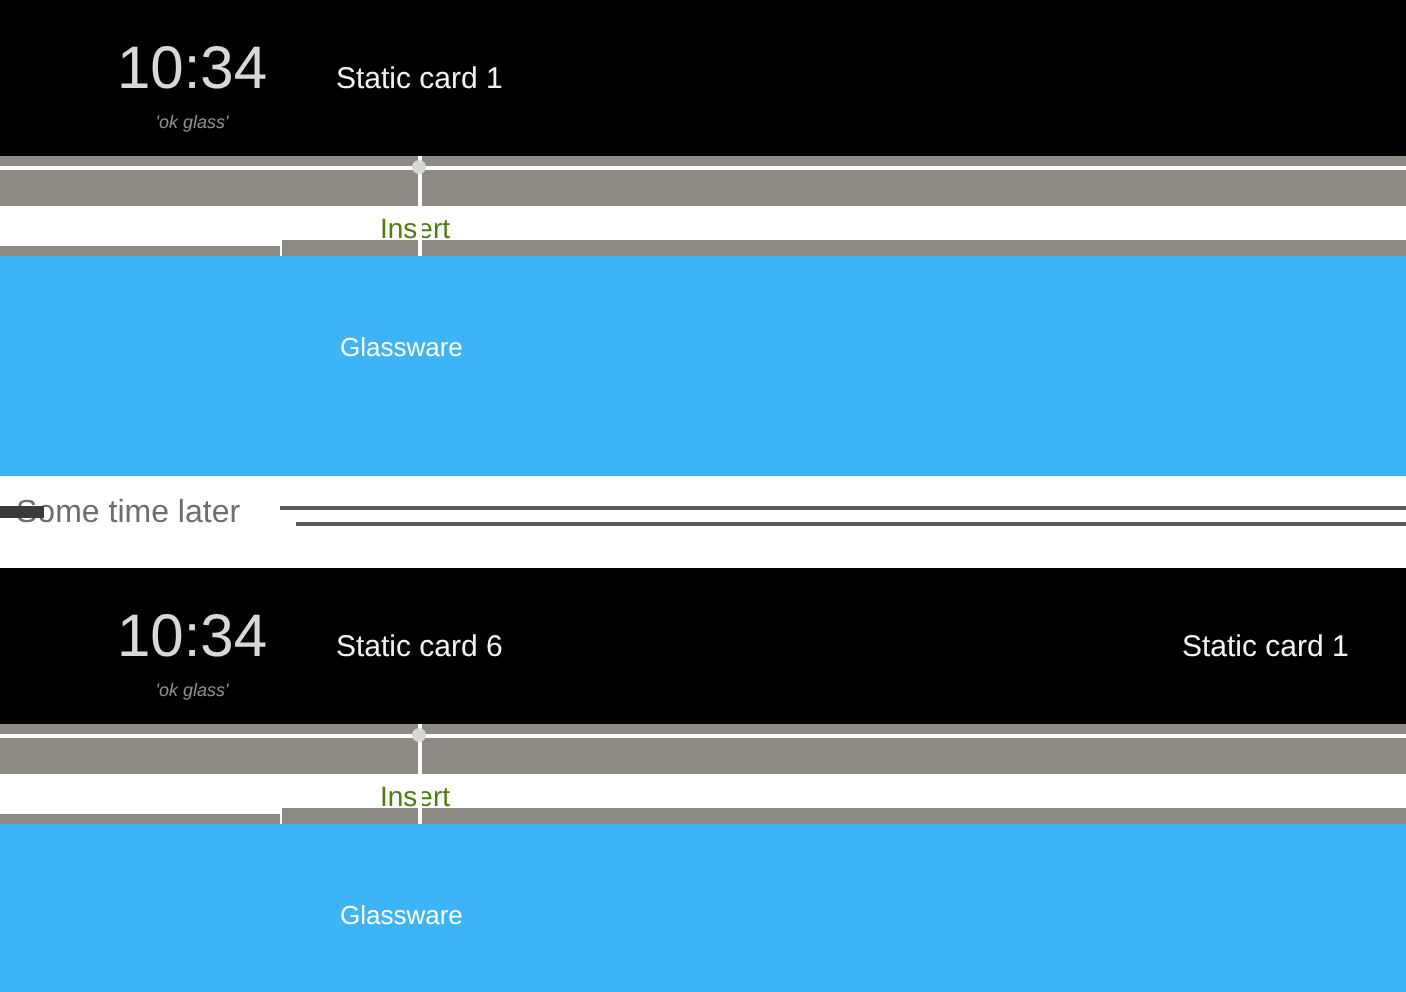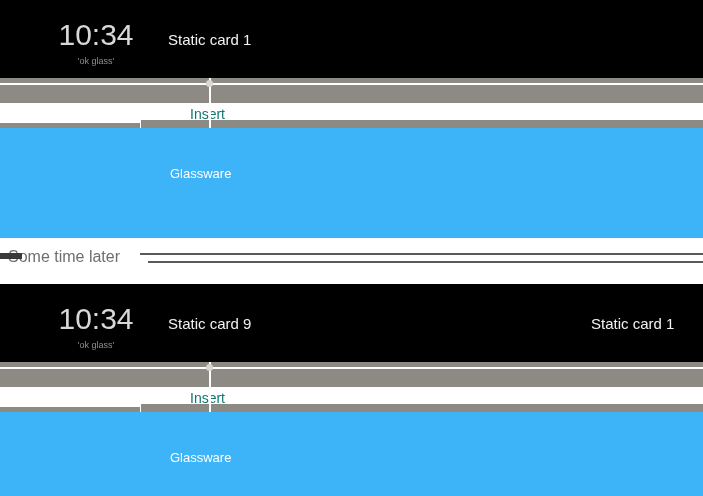--- a/index.html
+++ b/index.html
@@ -43,20 +43,21 @@
   }
   .okglass {
     position: absolute;
     left: 36px;
     top: 57px;
     width: 120px;
     text-align: center;
     font-size: 9px;
     color: #8f8f8f;
     line-height: 1;
+    font-style: italic;
   }
   .card-label {
     position: absolute;
     font-size: 15px;
     color: #f2f2f2;
     white-space: nowrap;
     text-align: center;
   }
 
   
@@ -76,21 +77,21 @@
   }
 
   
   .insert-plate {
     background: #ffffff;
     overflow: hidden;
   }
   .insert-label {
     position: absolute;
     font-size: 14px;
-    color: #0f766e;
+    color: #4d7c0f;
     white-space: nowrap;
   }
 
   
   .vline-white { background: #ffffff; }
   .hline-dark  { background: #5a5a5a; }
 
   
   .later-band {
     background: #ffffff;
@@ -153,21 +154,21 @@
 
   <div class="blk later-icon" style="left:0; top:246px; width:22px; height:20px;">
     <svg width="40" height="20" viewBox="0 0 40 20" style="margin-left:-18px;">
       <polygon points="0,10 14,2 14,7 40,7 40,13 14,13 14,18" fill="#3a3a3a"></polygon>
     </svg>
   </div>
 
   <div class="blk glass-card" style="left:0; top:284px; width:703px; height:78px;">
     <div class="clock">10:34</div>
     <div class="okglass">'ok glass'</div>
-    <div class="card-label" style="left:168px; top:31px;">Static card 9</div>
+    <div class="card-label" style="left:168px; top:31px;">Static card 6</div>
     <div class="card-label" style="left:591px; top:31px;">Static card 1</div>
   </div>
 
   <div class="blk bar-grey" style="left:0; top:362px; width:210px; height:5px;"></div>
   <div class="blk bar-grey" style="left:211px; top:362px; width:492px; height:5px;"></div>
 
   <div class="blk bar-white" style="left:0; top:367px; width:703px; height:2px;"></div>
 
   <div class="blk bar-grey" style="left:0; top:369px; width:703px; height:18px;"></div>
 

